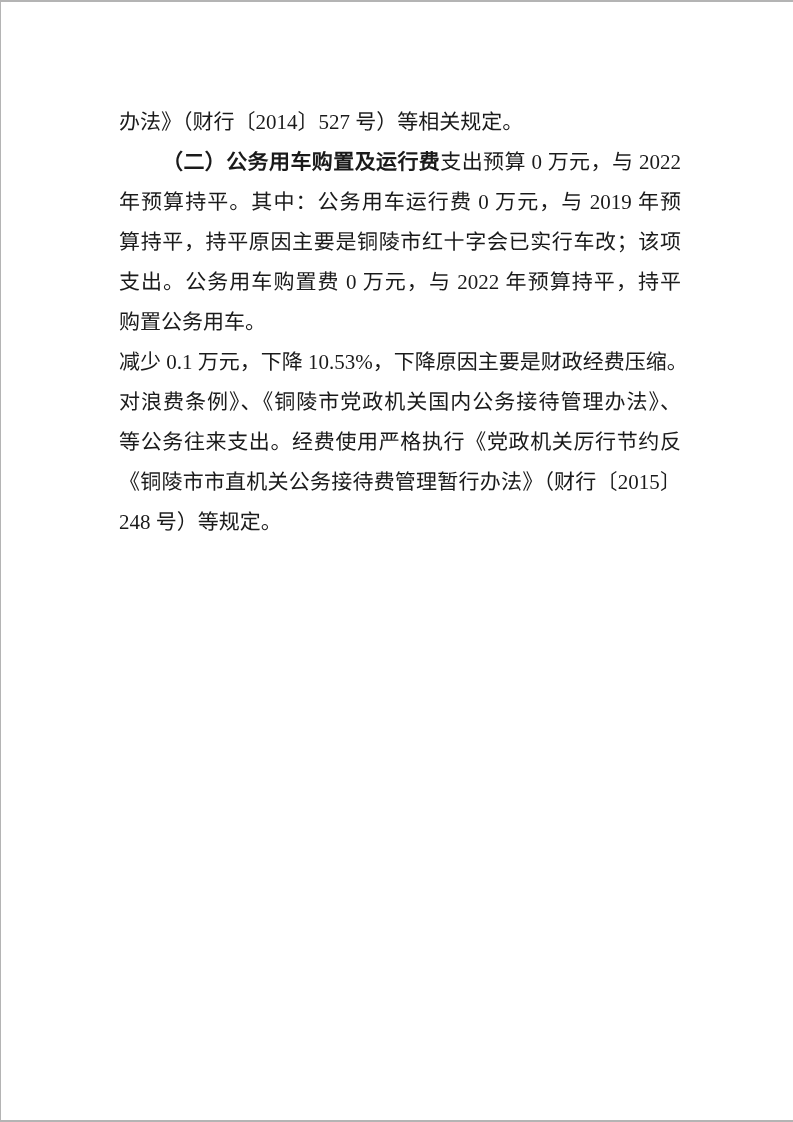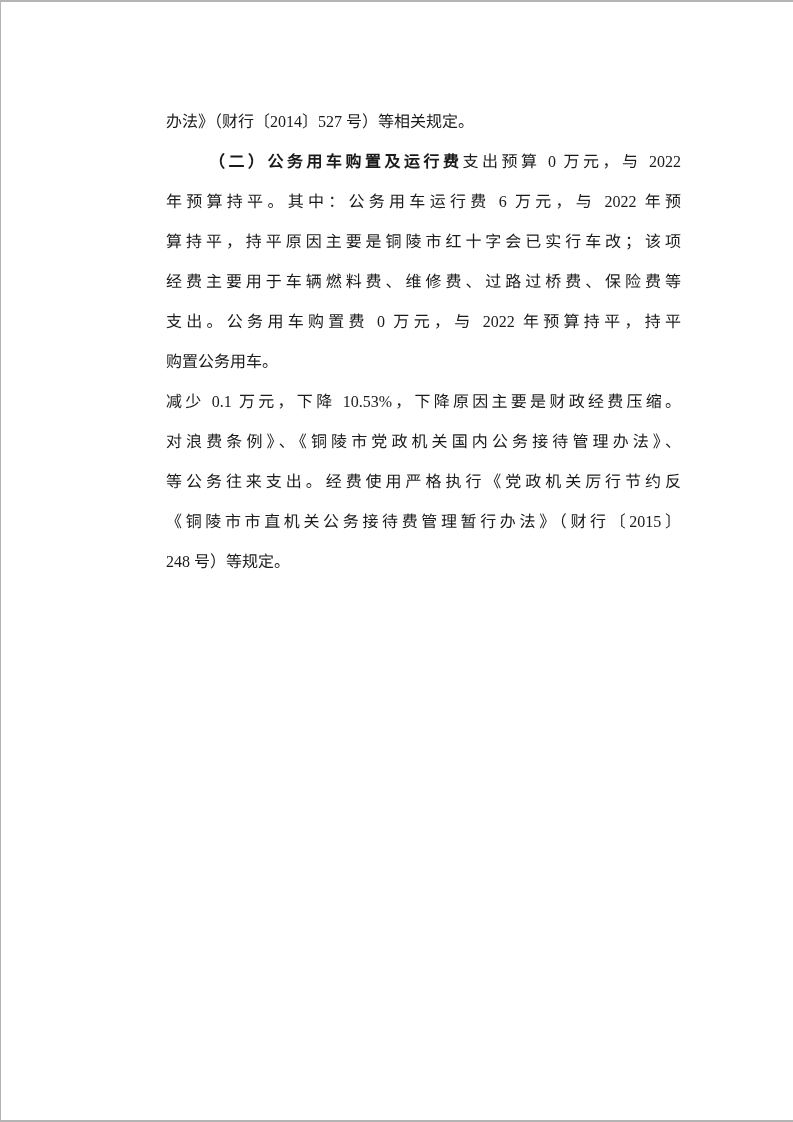--- a/index.html
+++ b/index.html
@@ -22,26 +22,25 @@
   .body-text {
     position: absolute;
     left: 118px;
     top: 100px;
     width: 562px;
     color: #1a1a1a;
   }
   .line {
     height: 40px;
     line-height: 40px;
-    font-size: 16px;
+    font-size: 21px;
     text-align: justify;
     text-align-last: justify;
     text-justify: inter-ideograph;
     white-space: nowrap;
-    margin-left: 47px;
   }
   .line.para-end {
     text-align: left;
     text-align-last: left;
   }
   .line.indent {
     text-indent: 43px;
   }
   .bold-seg {
     font-weight: 700;
@@ -50,25 +49,24 @@
 </head>
 <body>
 
 <div class="page">
   <div class="body-text">
 
     <div class="line para-end"><span>办法》（财行〔2014〕527 号）等相关规定。</span></div>
 
     <div class="line indent"><span class="bold-seg">（二）公务用车购置及运行费</span><span>支出预算 0 万元，与 2022</span></div>
 
-    <div class="line"><span>年预算持平。其中：公务用车运行费 6 万元，与 2022 年预</span></div>
+    <div class="line"><span>年预算持平。其中：公务用车运行费 0 万元，与 2019 年预</span></div>
 
     <div class="line"><span>算持平，持平原因主要是铜陵市红十字会已实行车改；该项</span></div>
 
-    <div class="line"><span>经费主要用于车辆燃料费、维修费、过路过桥费、保险费等</span></div>
 
     <div class="line"><span>支出。公务用车购置费 0 万元，与 2022 年预算持平，持平</span></div>
 
 
     <div class="line para-end"><span>购置公务用车。</span></div>
 
 
     <div class="line"><span>减少 0.1 万元，下降 10.53%，下降原因主要是财政经费压缩。</span></div>
 
 

